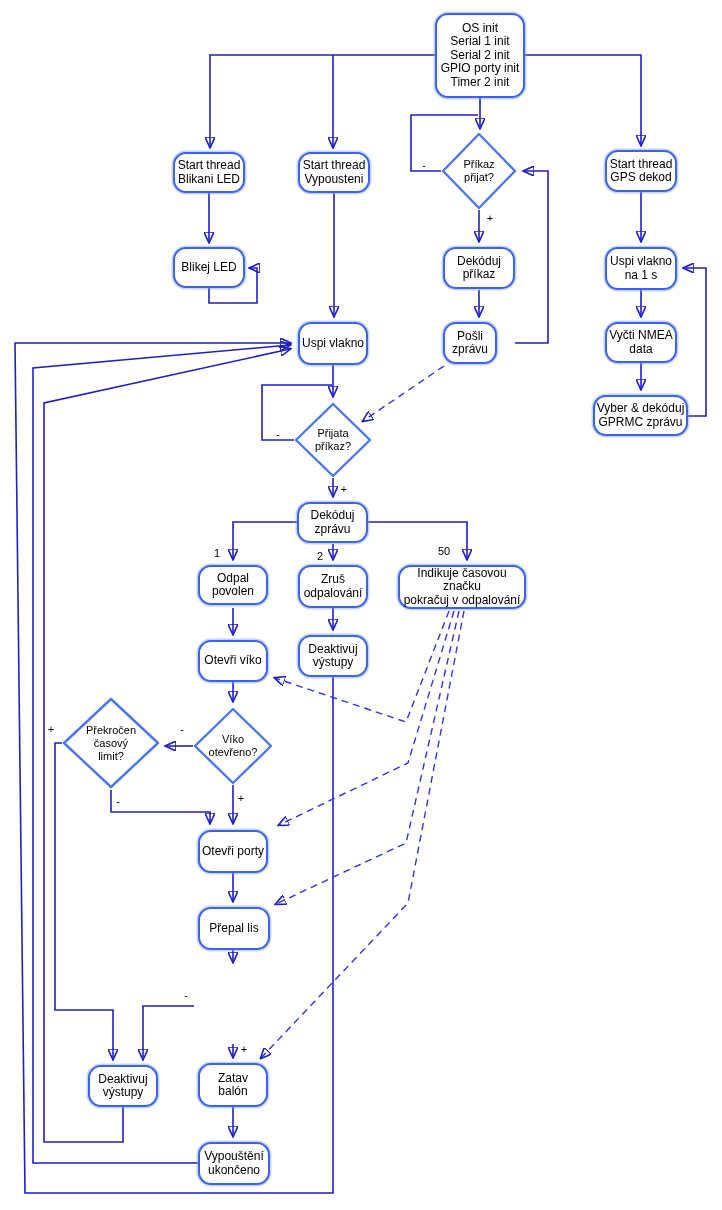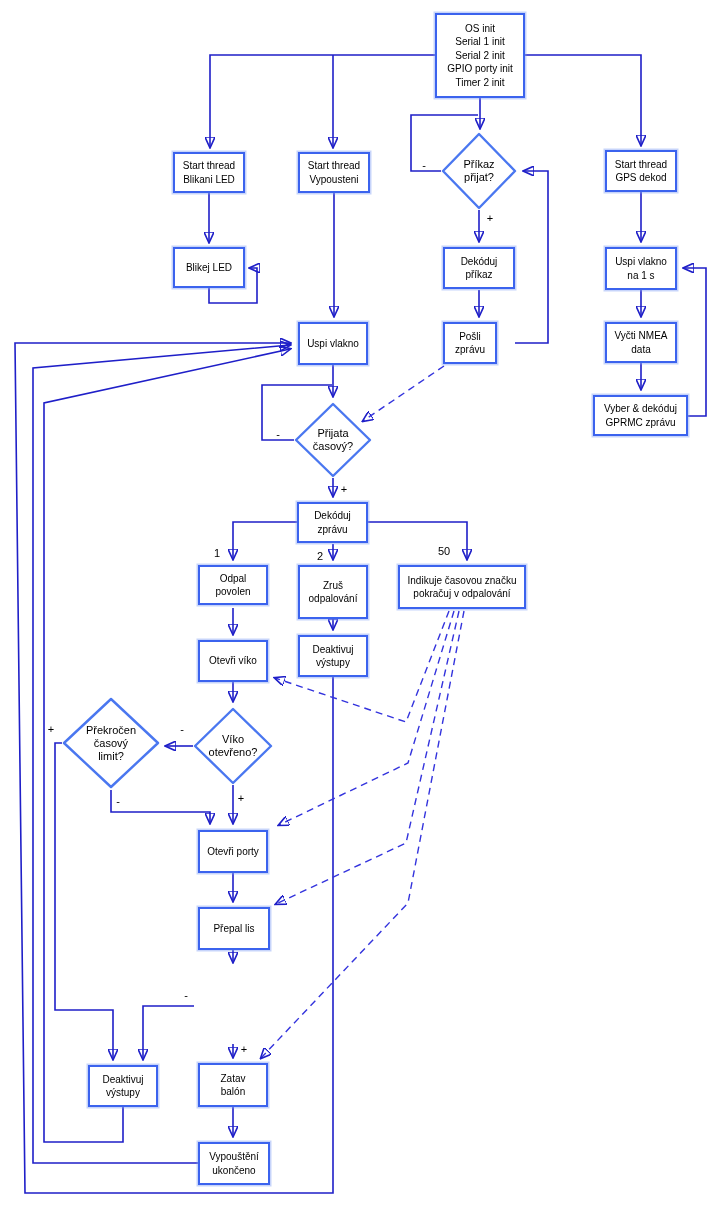--- a/index.html
+++ b/index.html
@@ -3,23 +3,23 @@
 <meta charset="utf-8">
 <style>
   html,body { margin:0; padding:0; background:#ffffff; }
   .canvas {
     position:relative; width:722px; height:1210px; background:#ffffff;
     font-family:"Liberation Sans", sans-serif; color:#000; overflow:hidden;
   }
   svg.wires { position:absolute; left:0; top:0; z-index:1; }
   .node {
     position:absolute; z-index:2; box-sizing:border-box;
-    border:2px solid #3b63ee; border-radius:0; background:#fff;
+    border:2px solid #3b63ee; border-radius:13px; background:#fff;
     display:flex; align-items:center; justify-content:center;
-    text-align:center; font-size:10px; line-height:13.5px;
+    text-align:center; font-size:12px; line-height:13.5px;
     box-shadow:0 0 0 1.5px rgba(130,160,245,.45);
   }
   .nl { white-space:pre-line; position:relative; z-index:2; }
   .dia {
     position:absolute; z-index:2;
     display:flex; align-items:center; justify-content:center;
     text-align:center; font-size:11px; line-height:13px;
   }
   .dia svg { position:absolute; left:0; top:0; z-index:1; }
   .dia polygon { fill:#ffffff; stroke:#4a77f0; stroke-width:2.4; stroke-linejoin:round; }
@@ -142,21 +142,21 @@
 GPRMC zprávu</span>
     </div>
   <div class="node" style="left:297px;top:502px;width:71px;height:41px">
     <span class="nl">Dekóduj
 zprávu</span>
     </div>
   <div class="node" style="left:198px;top:565px;width:70px;height:40px">
     <span class="nl">Odpal
 povolen</span>
     </div>
-  <div class="node" style="left:298px;top:565px;width:70px;height:54px">
+  <div class="node" style="left:298px;top:565px;width:70px;height:43px">
     <span class="nl">Zruš
 odpalování</span>
     </div>
   <div class="node" style="left:398px;top:565px;width:128px;height:44px">
     <span class="nl">Indikuje časovou značku
 pokračuj v odpalování</span>
     </div>
   <div class="node" style="left:198px;top:640px;width:70px;height:42px">
     <span class="nl">Otevři víko</span>
     </div>
@@ -189,21 +189,21 @@
       </svg>
     <span class="nl">Příkaz
 přijat?</span>
     </div>
 
   <div class="dia" style="left:294px;top:402px;width:78px;height:76px">
     <svg width="78" height="76" viewBox="0 0 78 76">
       <polygon points="39,2 76,38 39,74 2,38"></polygon>
       </svg>
     <span class="nl">Přijata
-časový?</span>
+příkaz?</span>
     </div>
 
   <div class="dia" style="left:193px;top:707px;width:80px;height:78px">
     <svg width="80" height="78" viewBox="0 0 80 78">
       <polygon points="40,2 78,39 40,76 2,39"></polygon>
       </svg>
     <span class="nl">Víko
 otevřeno?</span>
     </div>
 

